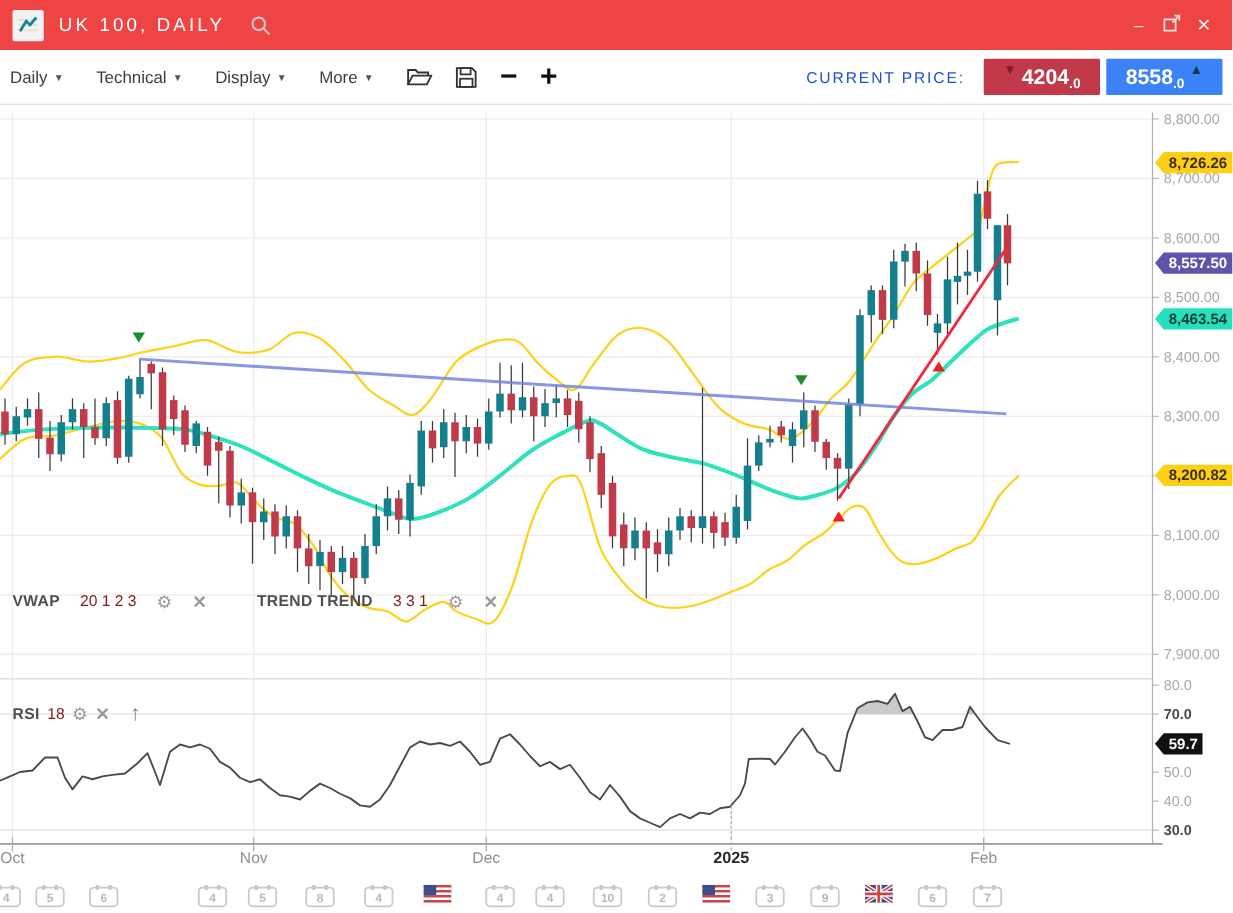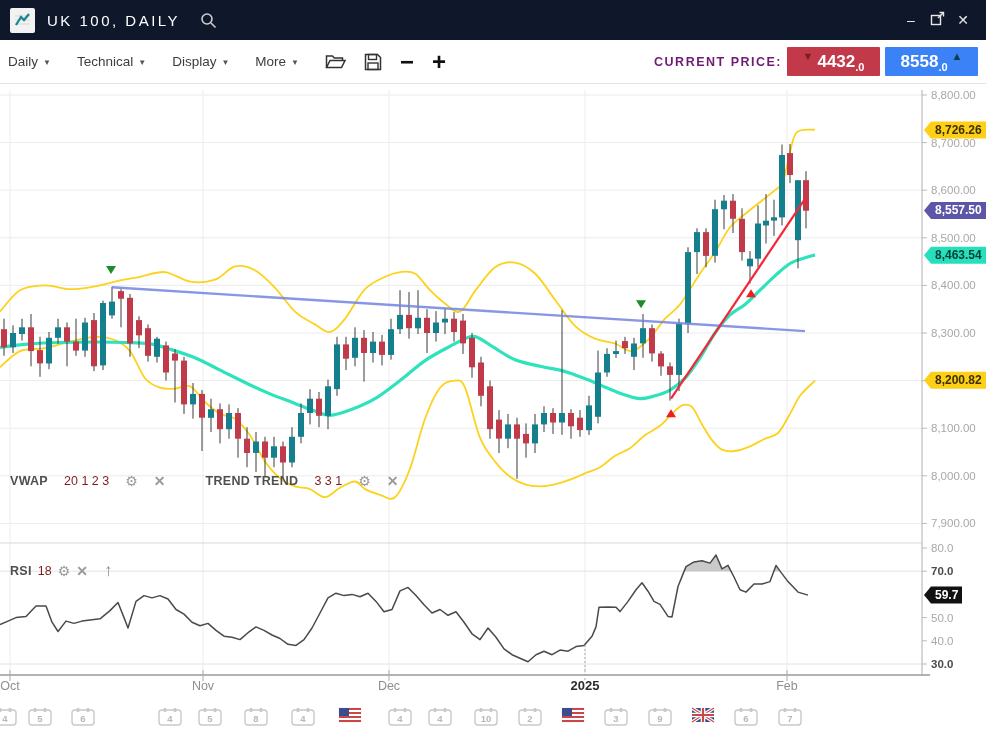--- a/index.html
+++ b/index.html
@@ -1,34 +1,34 @@
 <!DOCTYPE html>
 <html><head>
 <meta charset="utf-8">
 <style>
   * { margin:0; padding:0; box-sizing:border-box; }
   html,body { width:986px; height:730px; overflow:hidden; background:#fff;
     font-family:"Liberation Sans", sans-serif; }
   
-  .titlebar { height:40px; background:#0f172a; display:flex; align-items:center; padding:0 10px; }
+  .titlebar { height:40px; background:#ef4444; display:flex; align-items:center; padding:0 10px; }
   .logo { width:25px; height:25px; background:#f2f2f2; border-radius:2px; margin-right:12px;
     display:flex; align-items:center; justify-content:center; }
   .win-title { color:#fff; font-size:15px; letter-spacing:2.5px; font-weight:400; margin-right:14px; }
   .tb-icon { color:#cfcfcf; margin-left:6px; display:flex; align-items:center; }
   .tb-spacer { flex:1; }
   .winbtn { color:#e8e8e8; width:26px; text-align:center; font-size:14px; cursor:default; }
   
   .toolbar { height:44px; background:#fff; border-bottom:1px solid #e2e2e2;
     display:flex; align-items:center; padding:0 8px; }
   .menu { display:flex; align-items:center; gap:5px; margin-right:26px;
     font-size:13.5px; font-weight:normal; color:#3d3d3d; }
   .caret { font-size:8px; color:#555; transform:translateY(1px); }
   .tool-btn { margin-right:18px; color:#333; display:flex; align-items:center; }
   .minus,.plus { font-size:24px; font-weight:bold; color:#111; line-height:20px; }
-  .cp-label { font-size:12.5px; font-weight:bold; letter-spacing:1.5px; color:#701a75; }
+  .cp-label { font-size:12.5px; font-weight:normal; letter-spacing:1.5px; color:#1d4ed8; margin-right:10px; }
   .badge { width:93px; height:29px; display:flex; align-items:center; justify-content:center;
     color:#fff; font-size:17px; font-weight:bold; margin-left:5px; border-radius:1px; }
   .badge .dec { font-size:11px; align-self:flex-end; padding-bottom:3px; }
   .badge .arr { font-size:11px; }
   .badge.sell .arr { color:#7d1b26; margin-right:4px; align-self:flex-start; padding-top:3px; }
   .badge.buy  .arr { color:#073f45; margin-left:4px; align-self:flex-start; padding-top:3px; }
   
   .chart-area { position:relative; width:794px; height:646px; }
   #chart-svg { position:absolute; left:0; top:0; }
   .ind-label { position:absolute; display:flex; align-items:center; gap:6px;
@@ -100,21 +100,21 @@
       <rect x="4.5" y="1.5" width="8" height="5" fill="none" stroke="#333" stroke-width="1.4"></rect>
       <rect x="4" y="10" width="10" height="6.5" fill="none" stroke="#333" stroke-width="1.4"></rect>
     </svg>
   </span>
   <span class="tool-btn minus">−</span>
   <span class="tool-btn plus">+</span>
   <div class="tb-spacer"></div>
   <span class="cp-label">CURRENT PRICE:</span>
   <div class="badge sell" style="background:#c23a4a">
     <span class="arr">▼</span>
-    <span>4432</span>
+    <span>4204</span>
     <span class="dec">.0</span>
   </div>
   <div class="badge buy" style="background:#3b82f6">
     <span>8558</span>
     <span class="dec">.0</span>
     <span class="arr">▲</span>
   </div>
 </div>
 
 <div class="chart-area">

